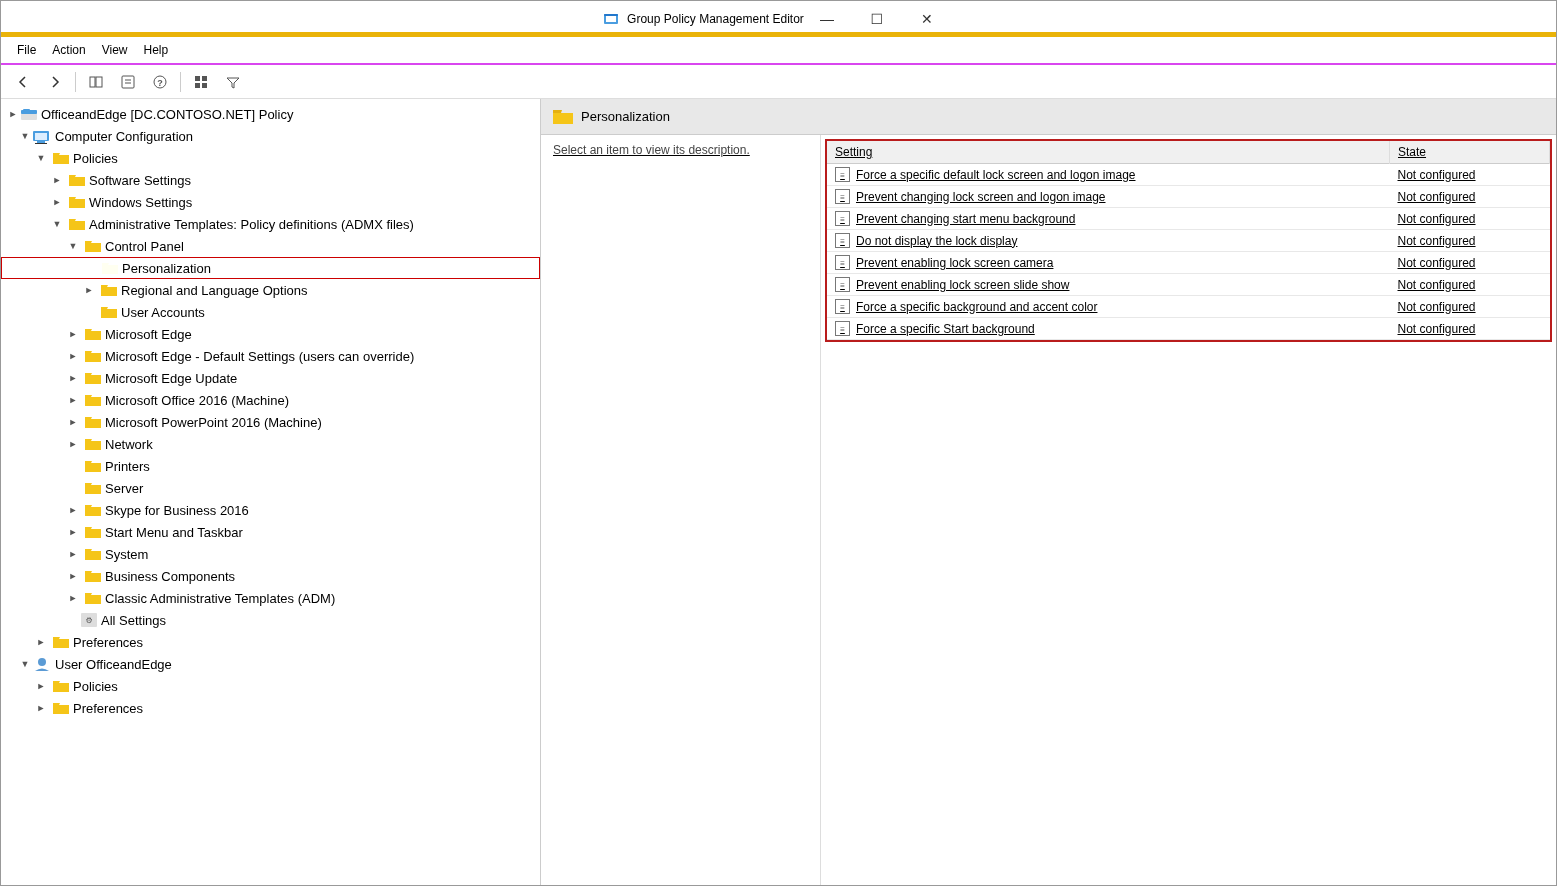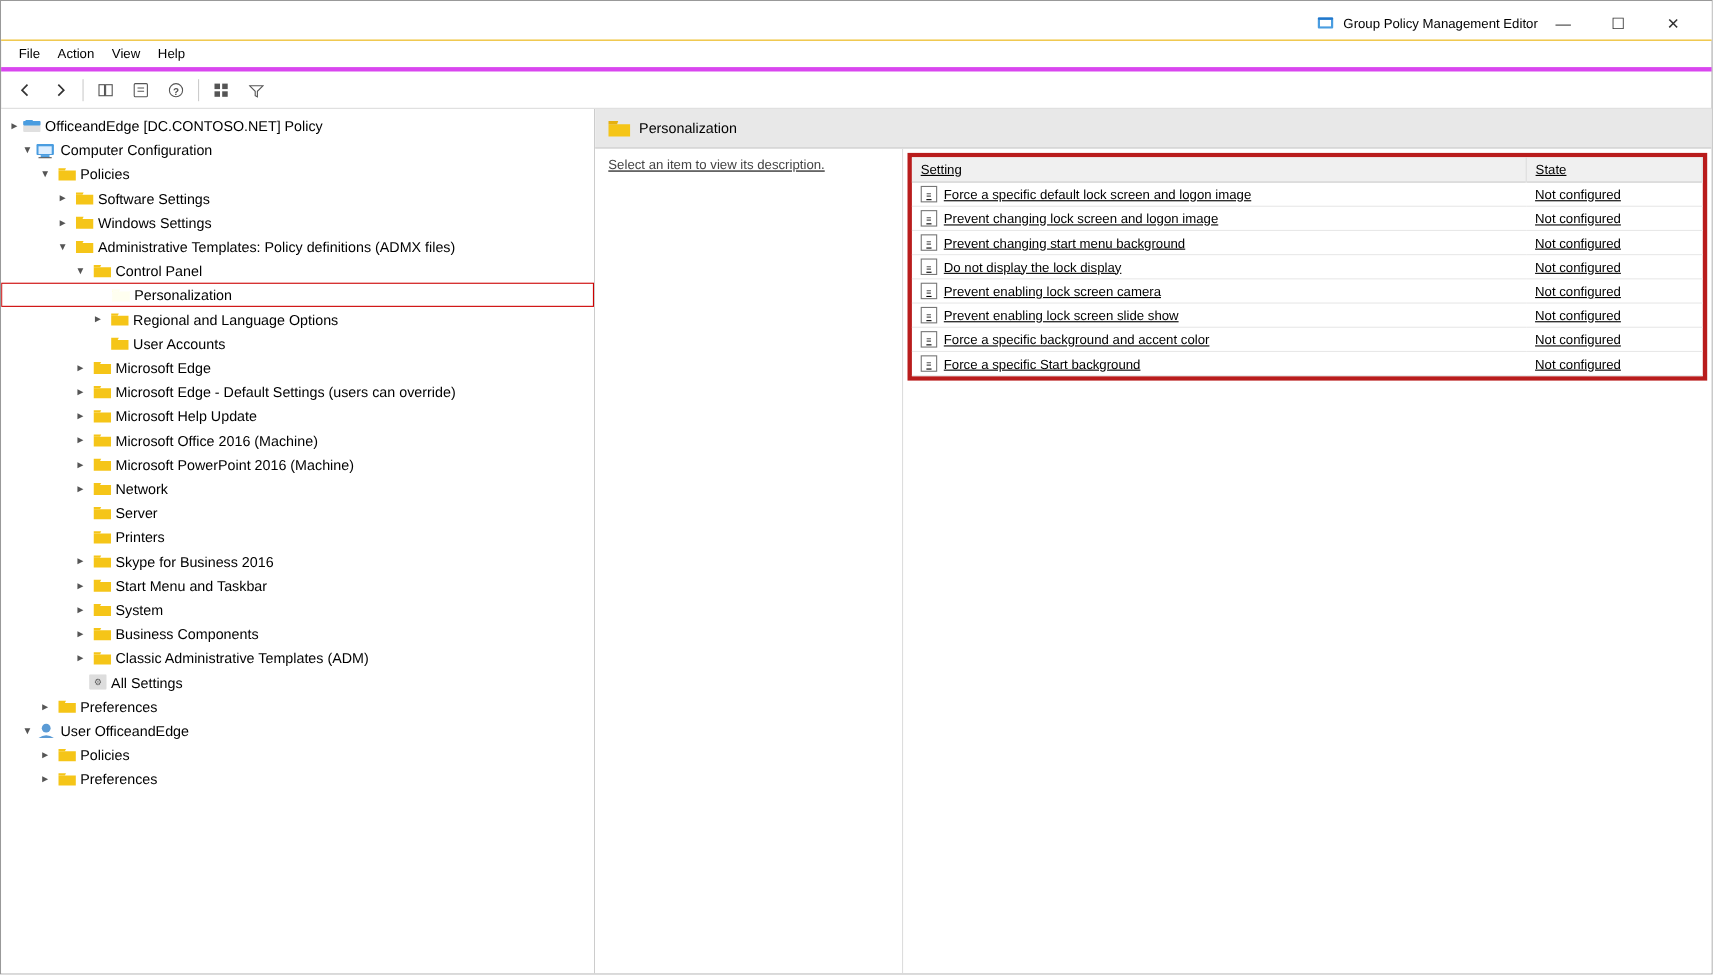--- a/index.html
+++ b/index.html
@@ -19,23 +19,23 @@
       background: #fff;
       border: 1px solid #999;
       display: flex;
       flex-direction: column;
     }
 
     .title-bar {
       background: #fff;
       display: flex;
       align-items: center;
-      justify-content: flex-end;
+      justify-content: center;
       padding: 8px 12px 4px 8px;
-      border-bottom: 1px solid #eab308;
+      border-bottom: 5px solid #eab308;
       height: 36px;
     }
 
     .title-bar-left {
       display: flex;
       align-items: center;
       gap: 8px;
     }
 
     .title-bar-icon {
@@ -67,21 +67,21 @@
       justify-content: center;
       font-size: 14px;
       color: #333;
     }
 
     
     .menu-bar {
       display: flex;
       gap: 0;
       padding: 2px 8px;
-      border-bottom: 4px solid #d946ef;
+      border-bottom: 2px solid #d946ef;
       height: 28px;
       align-items: center;
     }
 
     .menu-item {
       padding: 4px 8px;
       cursor: pointer;
       font-size: 12px;
       color: #000;
     }
@@ -249,21 +249,21 @@
       vertical-align: middle;
     }
 
     .setting-cell {
       display: flex;
       align-items: center;
     }
 
     
     .settings-highlight {
-      border: 4px solid #b91c1c;
+      border: 2px solid #b91c1c;
       margin: 4px;
     }
 
     
     ::-webkit-scrollbar { width: 14px; height: 14px; }
     ::-webkit-scrollbar-track { background: #f0f0f0; }
     ::-webkit-scrollbar-thumb { background: #c0c0c0; border: 2px solid #f0f0f0; }
 
     .policy-small-icon {
       display: inline-block;
@@ -493,21 +493,21 @@
       </div>
 
       <div class="tree-item indent-4">
         <div class="expand-btn">►</div>
         <span class="folder-icon">
           <svg width="16" height="14" viewBox="0 0 16 14">
               <polygon points="0,4 0,13 16,13 16,4" fill="#f5c518"></polygon>
               <polygon points="0,4 6,4 7,2 0,2" fill="#f5c518"></polygon>
             </svg>
         </span>
-        <span class="tree-label">Microsoft Help Update</span>
+        <span class="tree-label">Microsoft Edge Update</span>
       </div>
 
       <div class="tree-item indent-4">
         <div class="expand-btn">►</div>
         <span class="folder-icon">
           <svg width="16" height="14" viewBox="0 0 16 14">
               <polygon points="0,4 0,13 16,13 16,4" fill="#f5c518"></polygon>
               <polygon points="0,4 6,4 7,2 0,2" fill="#f5c518"></polygon>
             </svg>
         </span>
@@ -537,32 +537,32 @@
       </div>
 
       <div class="tree-item indent-4">
         <div class="expand-btn"></div>
         <span class="folder-icon">
           <svg width="16" height="14" viewBox="0 0 16 14">
               <polygon points="0,4 0,13 16,13 16,4" fill="#f5c518"></polygon>
               <polygon points="0,4 6,4 7,2 0,2" fill="#f5c518"></polygon>
             </svg>
         </span>
+        <span class="tree-label">Printers</span>
+      </div>
+
+      <div class="tree-item indent-4">
+        <div class="expand-btn"></div>
+        <span class="folder-icon">
+          <svg width="16" height="14" viewBox="0 0 16 14">
+              <polygon points="0,4 0,13 16,13 16,4" fill="#f5c518"></polygon>
+              <polygon points="0,4 6,4 7,2 0,2" fill="#f5c518"></polygon>
+            </svg>
+        </span>
         <span class="tree-label">Server</span>
-      </div>
-
-      <div class="tree-item indent-4">
-        <div class="expand-btn"></div>
-        <span class="folder-icon">
-          <svg width="16" height="14" viewBox="0 0 16 14">
-              <polygon points="0,4 0,13 16,13 16,4" fill="#f5c518"></polygon>
-              <polygon points="0,4 6,4 7,2 0,2" fill="#f5c518"></polygon>
-            </svg>
-        </span>
-        <span class="tree-label">Printers</span>
       </div>
 
       <div class="tree-item indent-4">
         <div class="expand-btn">►</div>
         <span class="folder-icon">
           <svg width="16" height="14" viewBox="0 0 16 14">
               <polygon points="0,4 0,13 16,13 16,4" fill="#f5c518"></polygon>
               <polygon points="0,4 6,4 7,2 0,2" fill="#f5c518"></polygon>
             </svg>
         </span>

